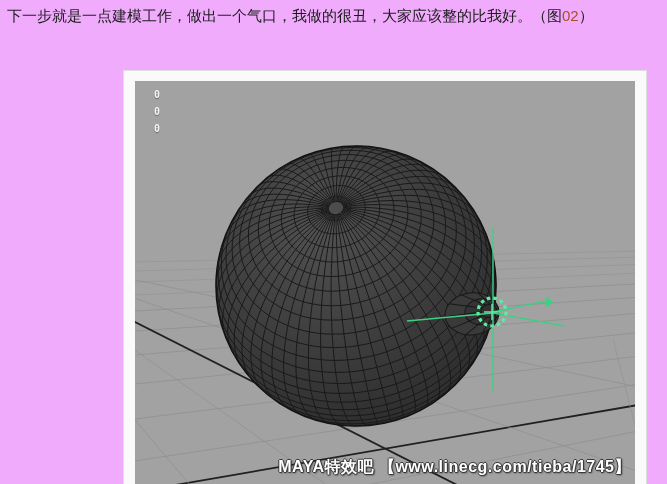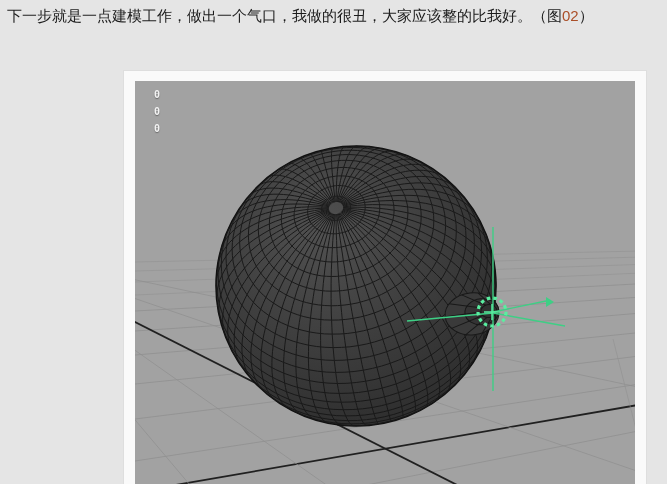--- a/index.html
+++ b/index.html
@@ -44,21 +44,21 @@
     font-size:16px;font-weight:bold;letter-spacing:.5px;
     color:#ffffff;
     white-space:nowrap;
     text-shadow:-1px 0 0 #3a3a3a, 1px 0 0 #3a3a3a, 0 -1px 0 #3a3a3a,
                 0 1px 0 #3a3a3a, 1px 1px 2px #222;
   }
 </style>
 </head>
 <body>
 
-<div class="page" style="background: #e5e5e5;">
+<div class="page" style="background: #f0abfc;">
 
   <div class="caption" style="color: rgb(27, 27, 27);">
     <span>下一步就是一点建模工作，做出一个气口，我做的很丑，大家应该整的比我好。（图</span><span class="fig-num" style="color: rgb(170, 79, 40);">02</span><span>）</span>
   </div>
 
   <div class="image-panel" style="background: rgb(250, 250, 250); border-color: rgb(222, 222, 222);">
     <div class="viewport" style="background: rgb(162, 162, 162);">
       <svg id="vp-svg" width="500" height="420" viewBox="0 0 500 420">
           <defs>
             <radialGradient id="sg" cx="38%" cy="30%" r="78%">
@@ -198,16 +198,17 @@
             <line x1="349" y1="231" x2="365" y2="231" stroke="#5aeea0" stroke-width="1.5"></line>
           </g>
         </svg>
 
       <div class="hud" style="color: rgb(242, 242, 242);">
         <div>0</div>
         <div>0</div>
         <div>0</div>
       </div>
 
+      <div class="watermark" style="color: rgb(255, 255, 255);">MAYA特效吧 【www.linecg.com/tieba/1745】</div>
     </div>
   </div>
 
 </div>
 
 </body></html>

